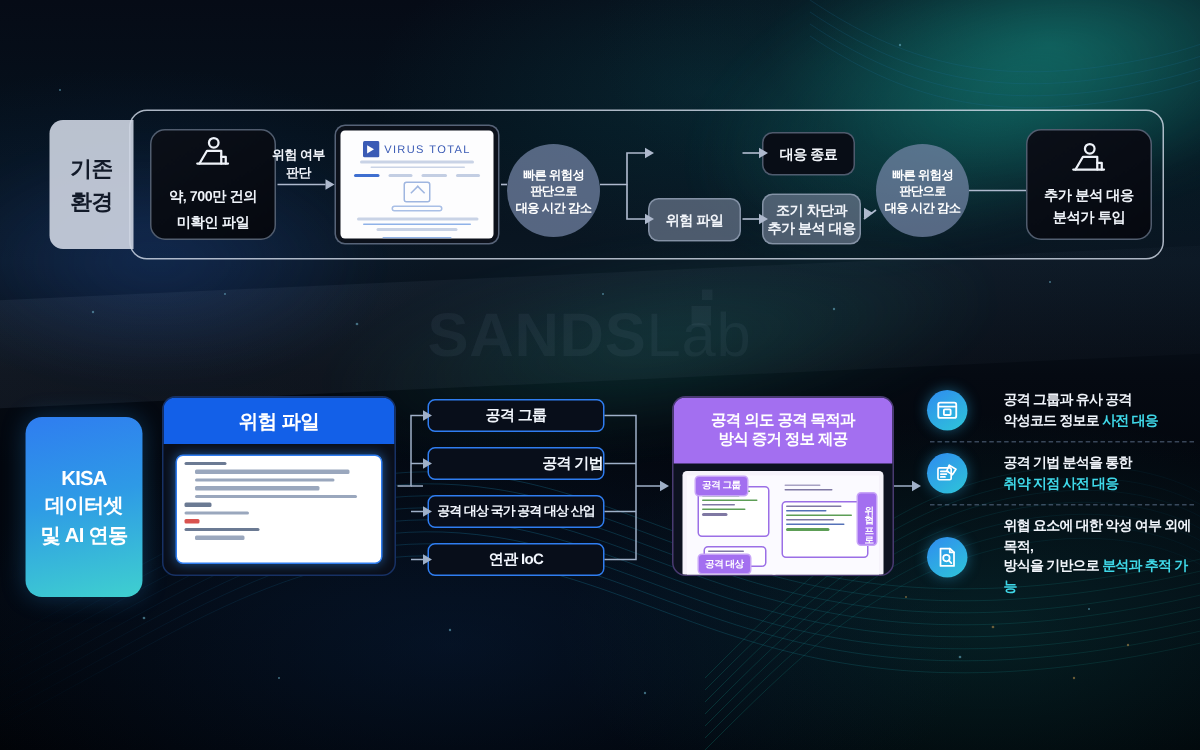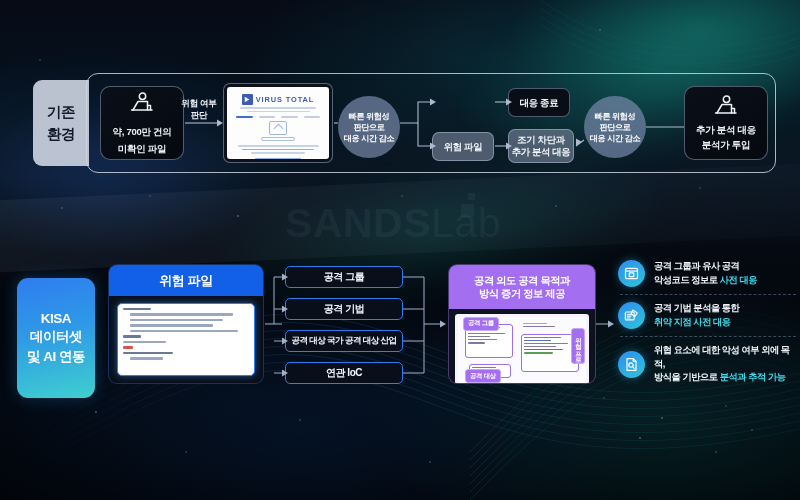--- a/index.html
+++ b/index.html
@@ -87,21 +87,21 @@
     position: absolute; left: 223px; top: 83px; width: 110px; height: 80px;
     background: #0c111b; border: 1.4px solid rgba(150,168,196,0.55);
     border-radius: 7px; padding: 3px;
   }
   .tablet-screen {
     width: 100%; height: 100%; background: #fdfdfe; border-radius: 3px;
     padding: 5px 6px; overflow: hidden; position: relative;
   }
   .vt-logo { display: flex; align-items: center; justify-content: center; gap: 3px; margin-top: 2px; }
   .vt-mark { width: 11px; height: 11px; }
-  .vt-text { font-size: 7.4px; font-weight: 700; letter-spacing: 0.9px; color: #3b5bb5; }
+  .vt-text { font-size: 7.4px; font-weight: 400; letter-spacing: 0.9px; color: #3b5bb5; }
   .skel { background: #c9d3e6; border-radius: 1px; height: 1.6px; margin: 2px auto; }
   .skel.blue { background: #8fb2e8; }
   .vt-tabs { display: flex; gap: 6px; justify-content: space-between; margin: 4px 3px 2px; align-items: center; }
   .vt-tab { height: 1.8px; background: #c3cee3; flex: 1; border-radius: 1px; }
   .vt-tab.act { background: #3f6fd0; }
   .vt-upload { width: 18px; height: 14px; margin: 3px auto 2px; border: 1.3px solid #9fb6e0; border-radius: 2px; position: relative; }
   .vt-upload:after { content:''; position:absolute; left:50%; top:3px; width:6px; height:6px; margin-left:-3px; border-left:1.2px solid #9fb6e0; border-top:1.2px solid #9fb6e0; transform: rotate(45deg); }
   .vt-btn { width: 34px; height: 4px; margin: 2px auto; border: 1px solid #a9bfe6; border-radius: 3px; }
 
   .step-label {
@@ -197,21 +197,21 @@
     font-size: 6.4px; font-weight: 700; padding: 1.4px 4px; letter-spacing: -0.3px;
     white-space: nowrap; border: 1px solid #c8a6f7;
   }
   .vtag {
     position: absolute; background: #a36ff0; color: #fff; border-radius: 3px;
     font-size: 6.4px; font-weight: 700; padding: 4px 1.5px; letter-spacing: -0.3px;
     writing-mode: vertical-rl; border: 1px solid #c8a6f7;
   }
 
   
-  .bullet { position: absolute; left: 618px; display: flex; align-items: center; gap: 9px; }
+  .bullet { position: absolute; left: 618px; display: flex; align-items: center; gap: 24px; }
   #bl0 { top: 10px; } #bl1 { top: 52px; } #bl2 { top: 94px; }
   .bicon {
     width: 27px; height: 27px; border-radius: 50%; flex: 0 0 27px;
     background: linear-gradient(145deg, #2f8bf0 0%, #2ec6d8 100%);
     display: flex; align-items: center; justify-content: center;
     box-shadow: 0 0 9px rgba(45,170,225,0.45);
   }
   .btext { color: #f0f4fa; font-size: 9.3px; font-weight: 700; line-height: 13.5px; letter-spacing: -0.5px; }
   .hl { color: #3fd8e8; }
   .bsep {
@@ -529,21 +529,21 @@
       <span class="btext">
         <span>위협 요소에 대한 악성 여부 외에 목적,</span><br>
         <span>방식을 기반으로 </span><span class="hl">분석과 추적 가능</span>
       </span>
     </div>
 
     <div id="midBoxHost">
         <div class="mid-box" id="mb0" style="top: 16px;">
           <span>공격 그룹</span>
         </div>
-        <div class="mid-box" id="mb1" style="top: 48px;">
+        <div class="mid-box" id="mb1" style="top: 48px; justify-content: flex-end;">
           <span>공격 기법</span>
         </div>
         <div class="mid-box wide" id="mb2" style="top: 80px;">
           <span>공격 대상 국가 공격 대상 산업</span>
         </div>
         <div class="mid-box" id="mb3" style="top: 112px;">
           <span>연관 IoC</span>
         </div>
       </div>
 

